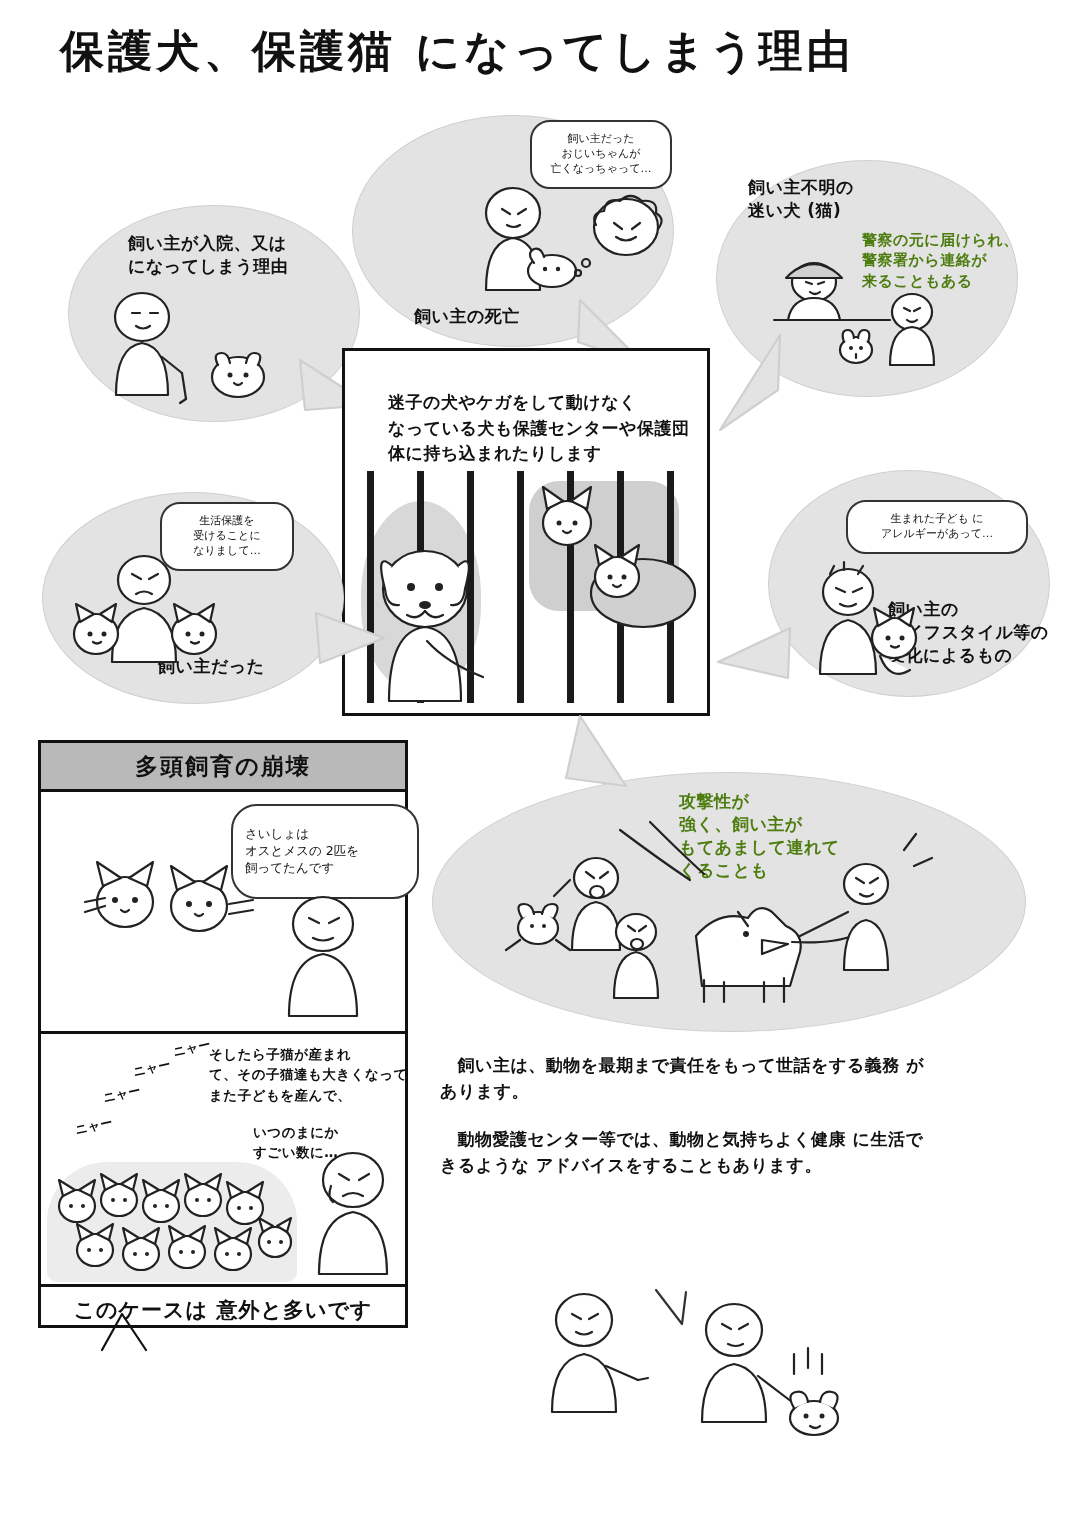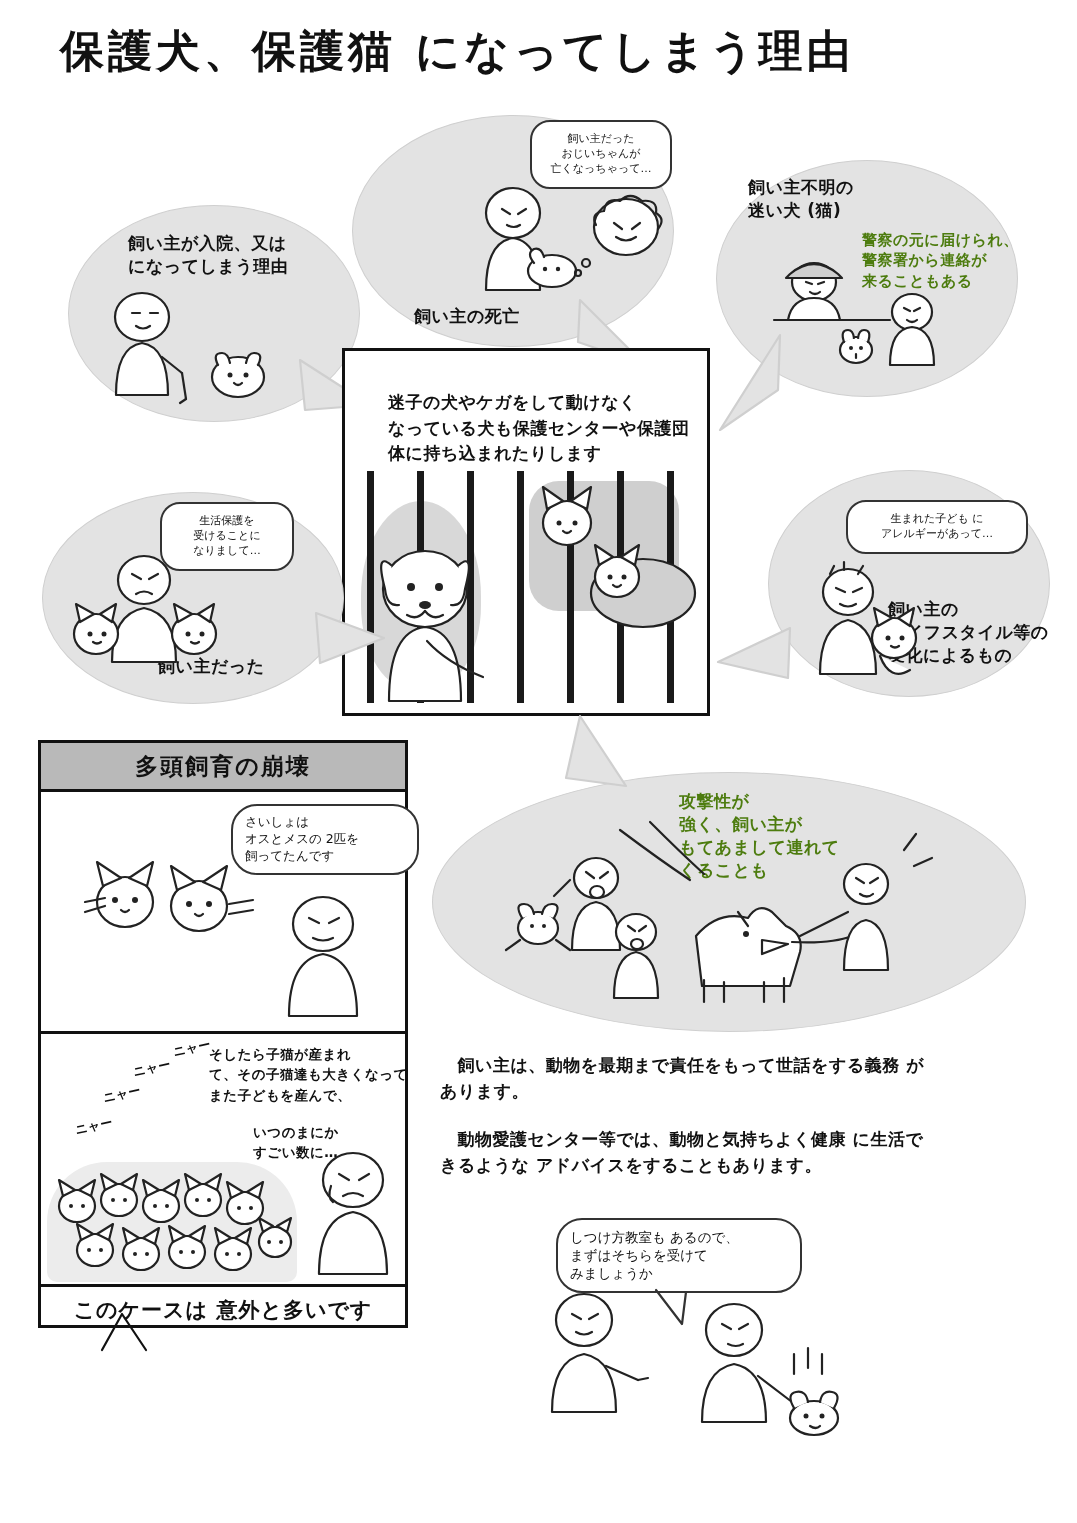--- a/index.html
+++ b/index.html
@@ -45,21 +45,21 @@
     font-weight: 700;
     color: #111;
   }
   .bubble-text { font-size: 15px; font-weight: 600; color: #4d7c0f; }
 
   
   .speech {
     background: #ffffff;
     border: 2px solid #333;
     border-radius: 26px;
-    padding: 8px 12px;
+    padding: 20px 12px;
     font-size: 12.5px;
     line-height: 1.35;
     color: #111;
   }
   .speech.small { font-size: 11px; border-radius: 20px; padding: 10px 9px; }
 
   
   #center-frame {
     left: 342px;
     top: 348px;
@@ -527,23 +527,20 @@
 
   <svg class="sketch" style="left:96px; top:1312px; width:70px; height:40px;">
     <polyline points="6,38 26,2 50,38" style="stroke:#111;"></polyline>
   </svg>
 
   <div class="abs txt handwriting body-par" style="left:440px; top:1052px; width:590px;">　飼い主は、動物を最期まで責任をもって世話をする義務 が
 あります。</div>
   <div class="abs txt handwriting body-par" style="left:440px; top:1126px; width:590px;">　動物愛護センター等では、動物と気持ちよく健康 に生活で
 きるような アドバイスをすることもあります。</div>
 
-  <div class="abs speech txt" style="left:556px; top:1218px; width:218px; font-size:13.5px;">しつけ方教室も あるので、
-まずはそちらを受けて
-みましょうか</div>
   <svg class="sketch" style="left:652px; top:1290px; width:50px; height:40px;">
     <polyline points="4,0 30,34 34,2" style="stroke:#333;"></polyline>
   </svg>
   <svg class="sketch" style="left:540px; top:1288px; width:130px; height:130px;">
     <ellipse class="fillwhite" cx="44" cy="32" rx="28" ry="26"></ellipse>
     <path d="M32 26 l9 5"></path>
     <path d="M58 26 l-9 5"></path>
     <path d="M36 44 q8 5 16 0"></path>
     <path class="fillwhite" d="M12 124 q0 -52 32 -58 q32 6 32 58 z"></path>
     <path d="M66 78 l32 14"></path>

